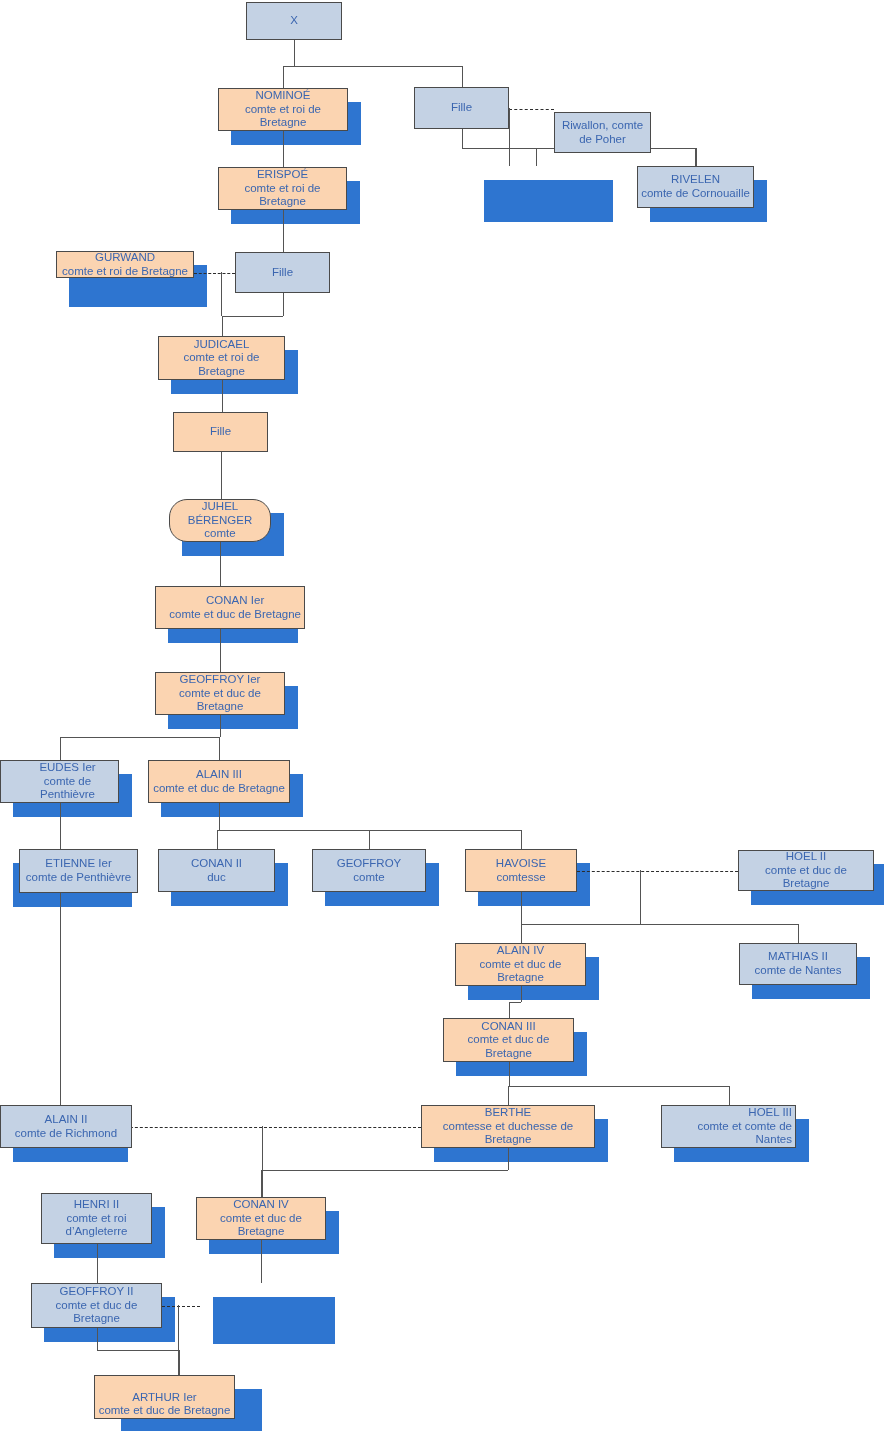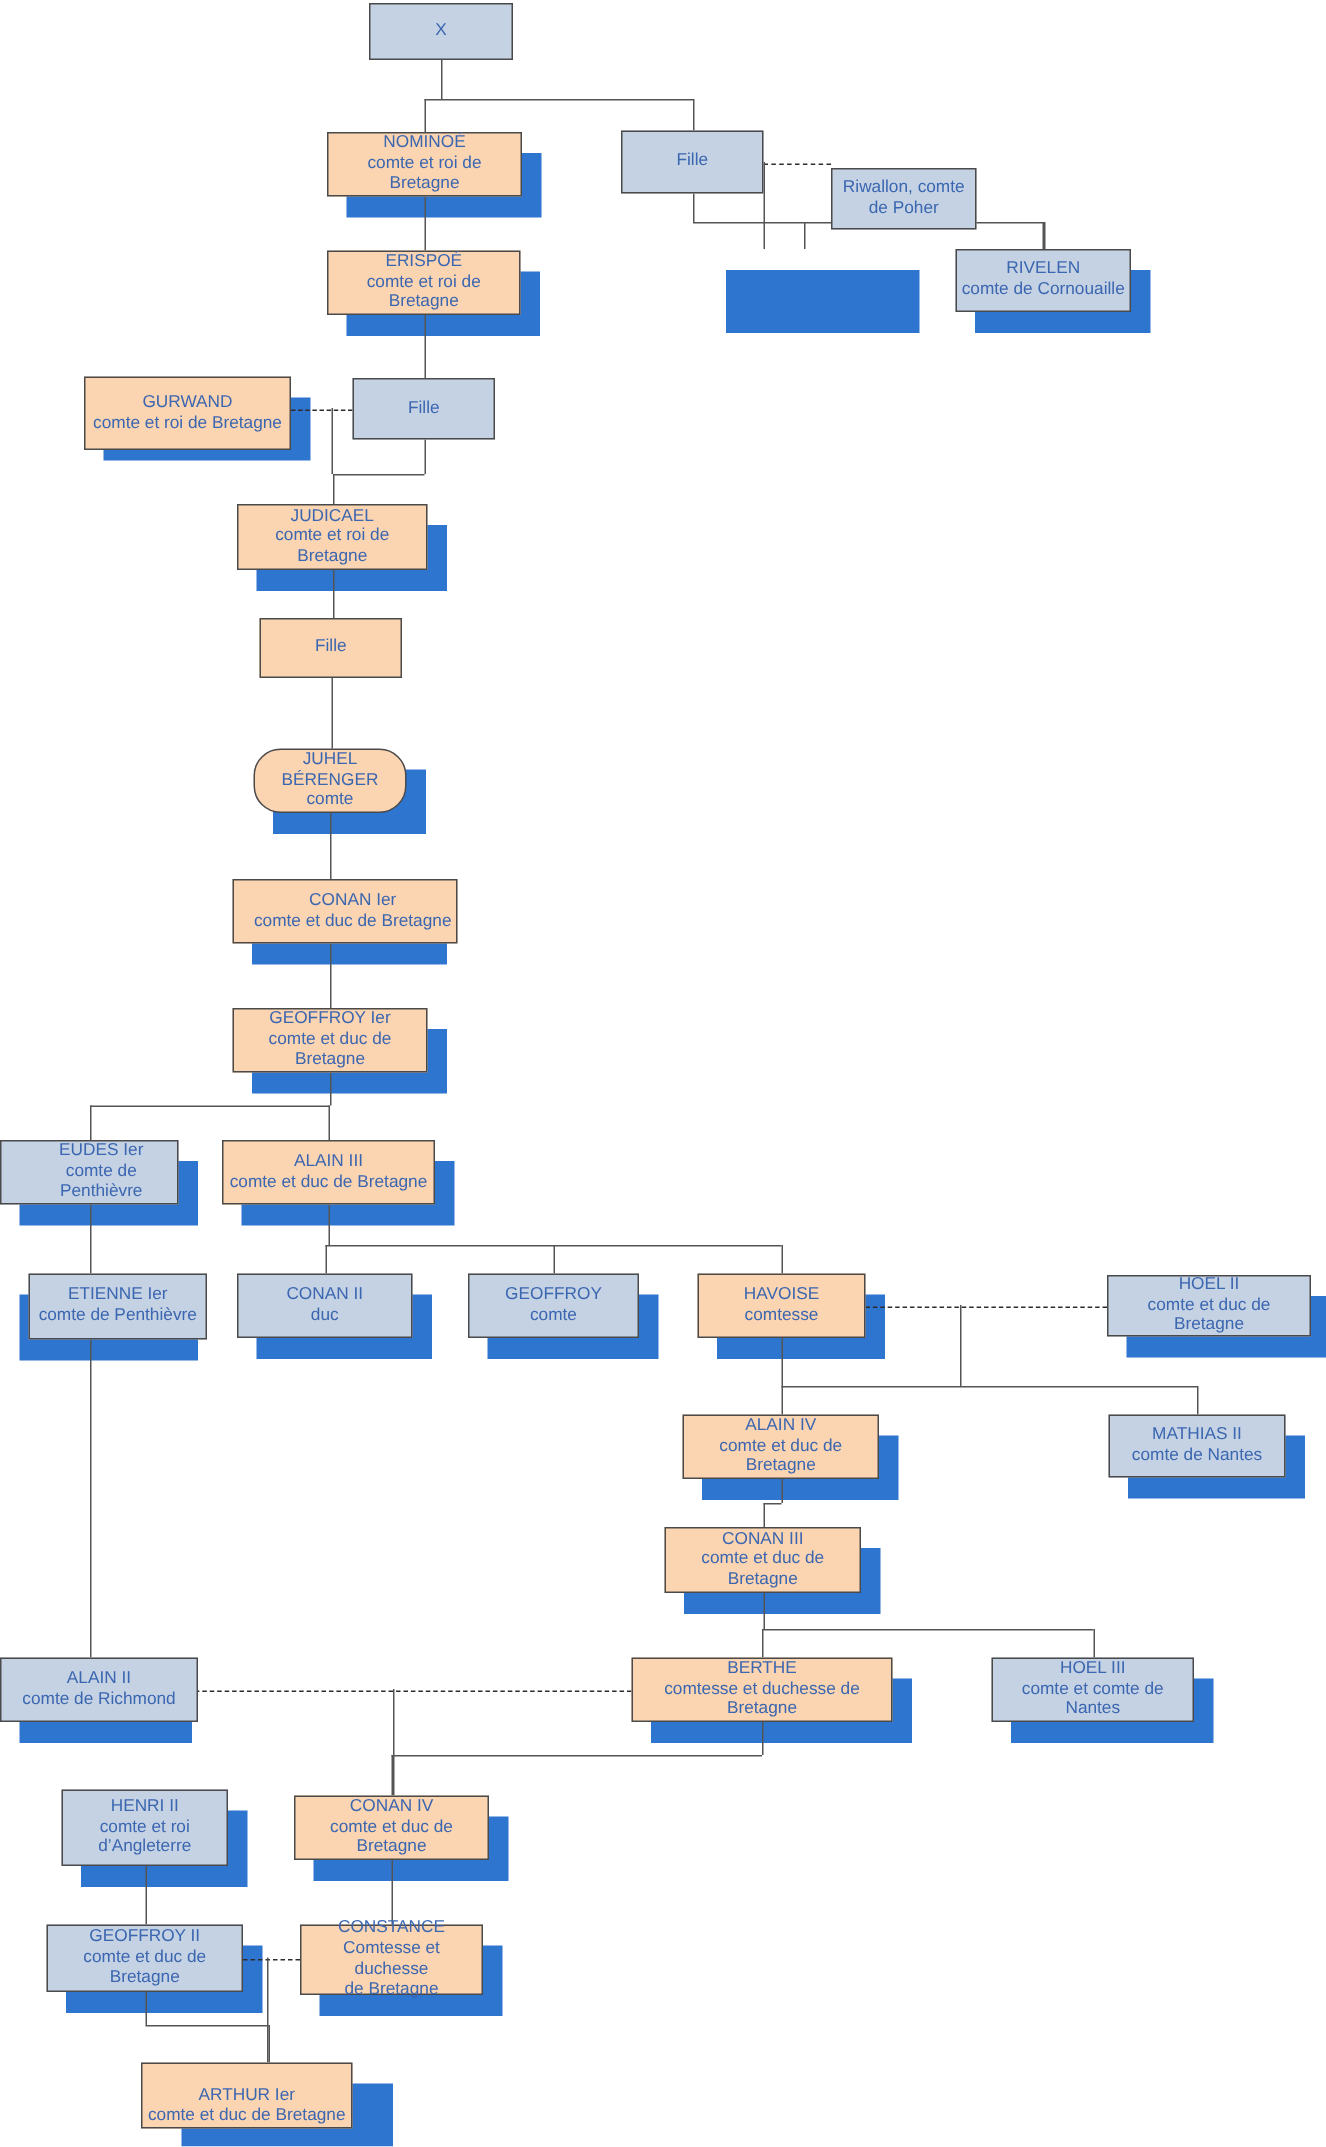--- a/index.html
+++ b/index.html
@@ -142,21 +142,21 @@
         <span class="nm">ERISPOÉ</span>
         <span class="ttl">comte et roi de Bretagne</span>
       </span>
     </div>
     <div class="node fill-blue" style="left: 637px; top: 166px; width: 117px; height: 42px;">
       <span class="lbl">
         <span class="nm">RIVELEN</span>
         <span class="ttl">comte de Cornouaille</span>
       </span>
     </div>
-    <div class="node fill-peach" style="left: 56px; top: 251px; width: 138px; height: 49px;">
+    <div class="node fill-peach" style="left: 56px; top: 251px; width: 138px; height: 27px;">
       <span class="lbl">
         <span class="nm">GURWAND</span>
         <span class="ttl">comte et roi  de Bretagne</span>
       </span>
     </div>
     <div class="node fill-blue" style="left: 235px; top: 252px; width: 95px; height: 41px;">
       <span class="lbl">
         <span class="nm">Fille</span>
       </span>
     </div>
@@ -254,21 +254,21 @@
         <span class="nm">ALAIN II</span>
         <span class="ttl">comte de Richmond</span>
       </span>
     </div>
     <div class="node fill-peach" style="left: 421px; top: 1105px; width: 174px; height: 43px;">
       <span class="lbl">
         <span class="nm">BERTHE</span>
         <span class="ttl">comtesse et duchesse de Bretagne</span>
       </span>
     </div>
-    <div class="node fill-blue" style="left: 661px; top: 1105px; width: 135px; height: 43px;">
+    <div class="node fill-blue" style="left: 661px; top: 1105px; width: 135px; height: 43px; text-align: right;">
       <span class="lbl">
         <span class="nm">HOEL III</span>
         <span class="ttl">comte et comte de Nantes</span>
       </span>
     </div>
     <div class="node fill-blue" style="left: 41px; top: 1193px; width: 111px; height: 51px;">
       <span class="lbl">
         <span class="nm">HENRI II</span>
         <span class="ttl">comte et roi</span>
         <span class="ttl">d’Angleterre</span>
@@ -279,26 +279,19 @@
         <span class="nm">CONAN IV</span>
         <span class="ttl">comte et duc de Bretagne</span>
       </span>
     </div>
     <div class="node fill-blue" style="left: 31px; top: 1283px; width: 131px; height: 45px;">
       <span class="lbl">
         <span class="nm">GEOFFROY II</span>
         <span class="ttl">comte et duc de Bretagne</span>
       </span>
     </div>
-    <div class="node fill-peach" style="left: 200px; top: 1283px; width: 122px; height: 47px;">
-      <span class="lbl">
-        <span class="nm">CONSTANCE</span>
-        <span class="ttl">Comtesse et duchesse</span>
-        <span class="ttl">de Bretagne</span>
-      </span>
-    </div>
     <div class="node fill-peach" style="left: 94px; top: 1375px; width: 141px; height: 44px; align-items: flex-end;">
       <span class="lbl">
         <span class="nm">ARTHUR Ier</span>
         <span class="ttl">comte et duc  de Bretagne</span>
       </span>
     </div>
   </div>
 
 </body></html>

